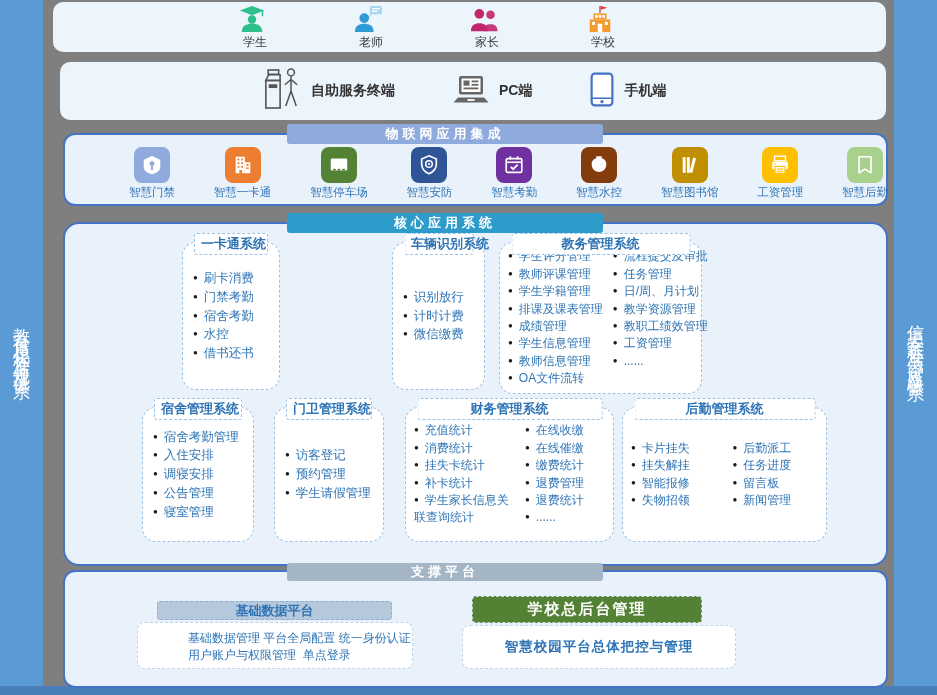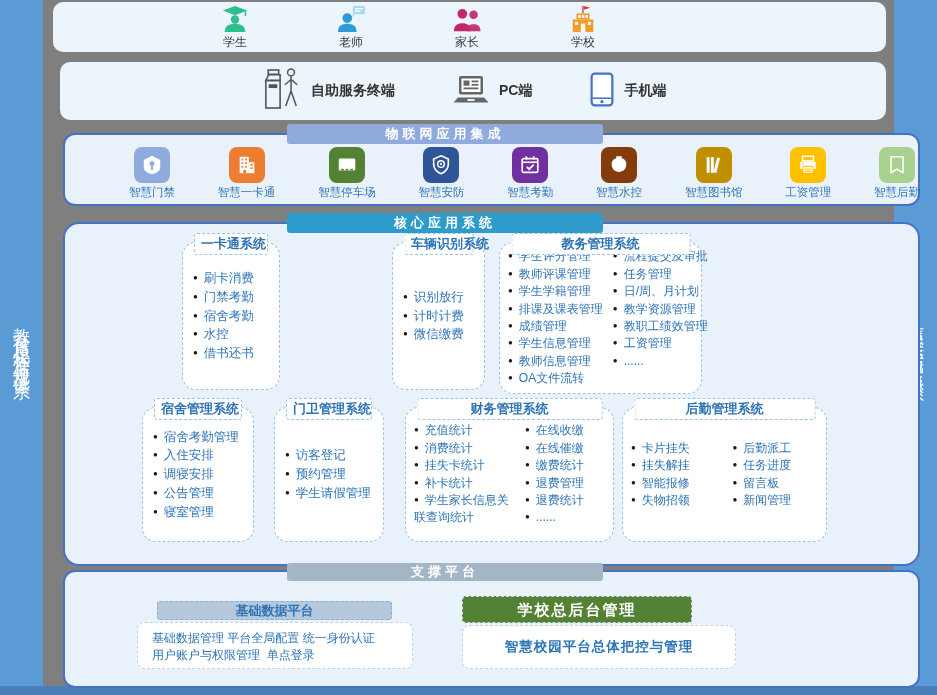--- a/index.html
+++ b/index.html
@@ -8,25 +8,25 @@
 
   
   .side{position:absolute;top:0;height:687px;width:43px;background:#5B9BD5;display:flex;align-items:center;justify-content:center;}
   .side-left{left:0;}
   .side-right{right:0;}
   .side .vtext{writing-mode:vertical-rl;text-orientation:upright;color:#fff;font-size:17px;letter-spacing:5px;font-weight:500;}
   .bottom-bar{position:absolute;left:0;top:686px;width:937px;height:9px;background:#4A7EBB;}
 
   
   .panel{position:absolute;background:#ECF4FC;border-radius:10px;}
-  .panel-bordered{position:absolute;background:#E9F2FB;border:2px solid #4472C4;border-radius:12px;padding-left:32px;}
+  .panel-bordered{position:absolute;background:#E9F2FB;border:2px solid #4472C4;border-radius:12px;}
 
   
   .users-box{left:53px;top:2px;width:833px;height:50px;display:flex;align-items:center;padding-left:150px;gap:52px;box-sizing:border-box;}
-  .u-item{display:flex;flex-direction:column;align-items:center;width:64px;}
+  .u-item{display:flex;flex-direction:column;align-items:flex-end;width:64px;}
   .u-item .u-label{font-size:12px;color:#3a3a3a;margin-top:1px;white-space:nowrap;}
   .u-icon{height:29px;display:flex;align-items:flex-end;}
 
   
   .term-box{left:60px;top:62px;width:826px;height:58px;display:flex;align-items:center;padding-left:203px;gap:58px;box-sizing:border-box;}
   .t-item{display:flex;align-items:center;}
   .t-item .t-label{font-size:14px;font-weight:600;color:#333;margin-left:10px;white-space:nowrap;}
 
   
   .sec-bar{position:absolute;left:222px;width:316px;height:20px;border-radius:3px;color:#fff;
@@ -53,23 +53,23 @@
   .cols .blist{padding:0 2px 0 8px;}
   .cols .blist li{font-size:12px;line-height:1.45;}
   .cols .blist li.wrap2{white-space:normal;}
 
   
   .support-box{left:63px;top:570px;width:821px;height:114px;}
   .base-pill{position:absolute;left:92px;top:29px;width:235px;height:19px;background:#B5C8DC;border:1.5px dashed #8FAFD4;
              border-radius:3px;color:#2E74B5;font-size:13px;font-weight:bold;text-align:center;line-height:17px;box-sizing:border-box;}
   .base-content{position:absolute;left:72px;top:50px;width:276px;height:47px;background:#fff;border:1.5px dashed #BFD4E8;
                 border-radius:8px;box-sizing:border-box;padding:7px 0 0 14px;}
-  .base-content div{font-size:12px;color:#2E74B5;line-height:1.45;white-space:pre;}
-  .admin-pill{position:absolute;left:397px;top:24px;width:230px;height:27px;background:#548235;border:1.5px dashed #CBD9EA;
-              border-radius:4px;color:#fff;font-size:15px;font-weight:bold;letter-spacing:2px;text-align:center;line-height:25px;box-sizing:border-box;}
+  .base-content div{font-size:12px;color:#2E74B5;line-height:1.45;white-space:pre;margin-left:36px;}
+  .admin-pill{position:absolute;left:407px;top:24px;width:230px;height:27px;background:#548235;border:1.5px dashed #CBD9EA;
+              border-radius:4px;color:#fff;font-size:15px;font-weight:bold;letter-spacing:2px;text-align:center;line-height:25px;box-sizing:border-box;font-family:Liberation Serif, serif;}
   .admin-content{position:absolute;left:397px;top:53px;width:274px;height:44px;background:#fff;border:1.5px dashed #BFD4E8;
                  border-radius:8px;box-sizing:border-box;display:flex;align-items:center;justify-content:center;
                  color:#2E74B5;font-size:13.5px;font-weight:bold;letter-spacing:1px;}
 </style>
 </head>
 <body>
 
 <div class="stage">
 
   <div class="side side-left">

